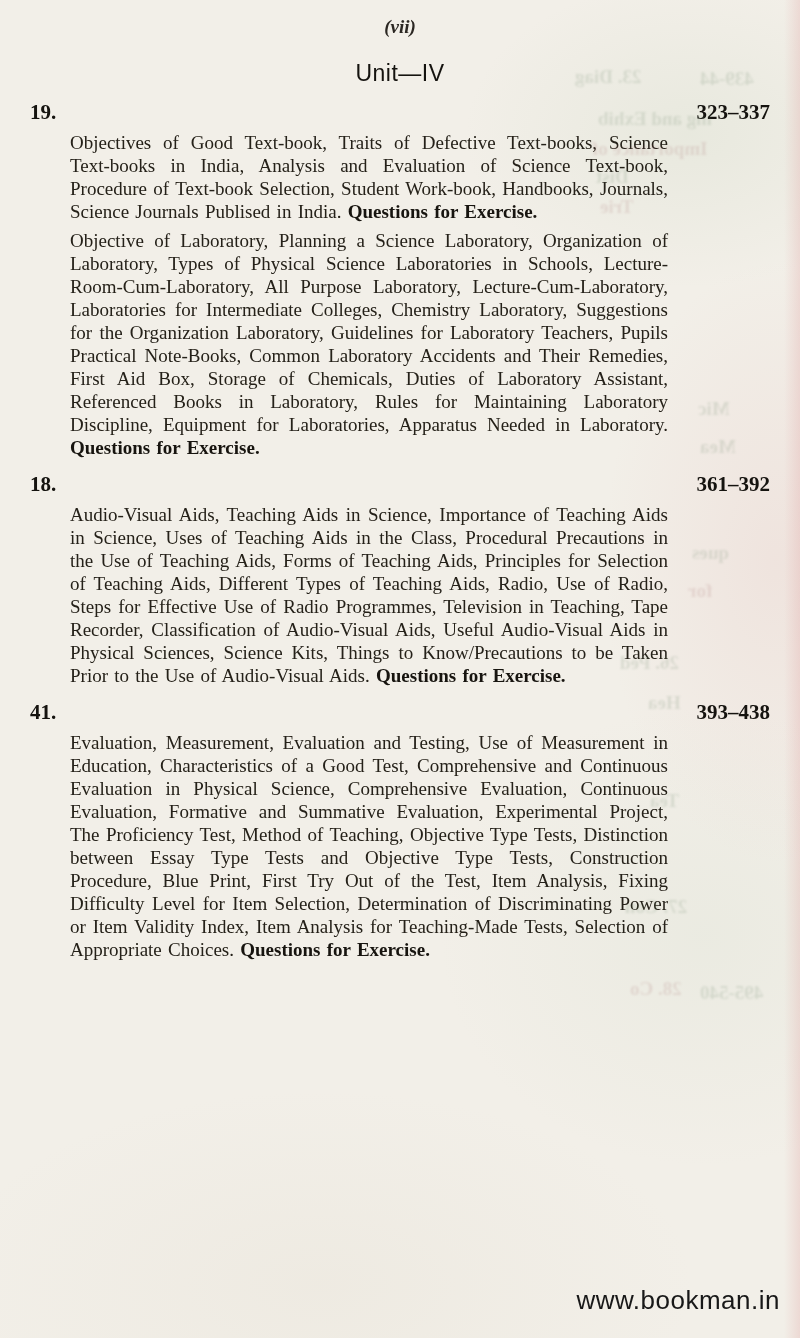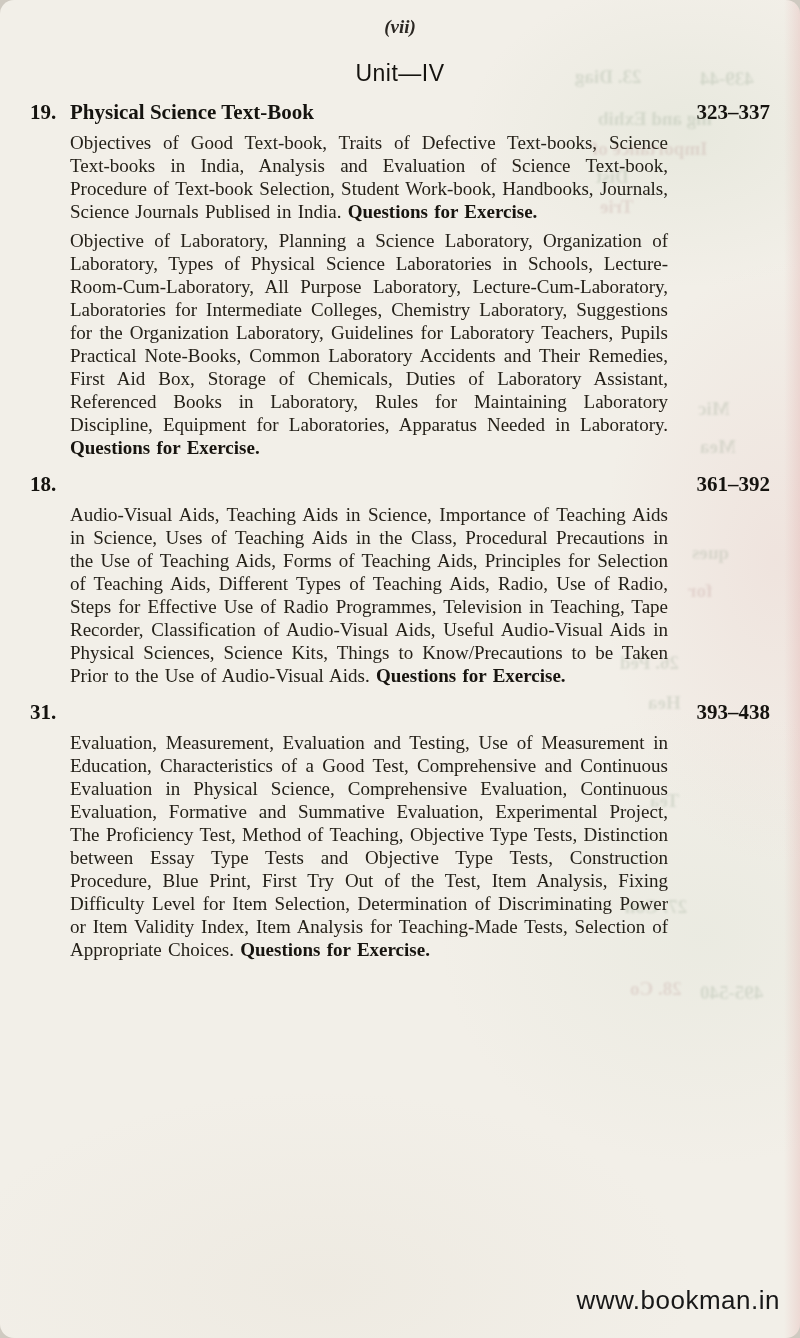--- a/index.html
+++ b/index.html
@@ -9,21 +9,20 @@
     margin:0 auto;
     overflow:hidden;
     background:
       radial-gradient(ellipse 320px 220px at 86% 10%, rgba(180,200,170,.16), transparent 70%),
       radial-gradient(ellipse 240px 420px at 97% 42%, rgba(225,175,175,.18), transparent 72%),
       radial-gradient(ellipse 380px 330px at 88% 70%, rgba(185,205,180,.13), transparent 70%),
       radial-gradient(ellipse 500px 260px at 40% 96%, rgba(210,200,180,.12), transparent 75%),
       #f2efe8;
     font-family:"Liberation Serif", serif;
     color:#221f1a;
-    border-radius:14px;
   }
   
   .page::after{
     content:"";position:absolute;top:0;right:0;width:16px;height:100%;
     background:linear-gradient(to left, rgba(222,160,160,.28), rgba(222,160,160,0));
     pointer-events:none;
   }
   .folio{
     padding-top:16px;text-align:center;
     font-style:italic;font-size:19px;font-weight:bold;color:#2b2722;
@@ -72,41 +71,40 @@
 
 <div class="page">
 
   <div class="folio">(vii)</div>
 
   <div class="unit-heading">Unit—IV</div>
 
   <section class="entry">
     <div class="entry-head">
       <span class="entry-num">19.</span>
-      <span class="entry-title">Physical Science Text-Book</span>
       <span class="entry-pages">323–337</span>
     </div>
     <p class="entry-desc"><span>Objectives of Good Text-book, Traits of Defective Text-books, Science Text-books in India, Analysis and Evaluation of Science Text-book, Procedure of Text-book Selection, Student Work-book, Handbooks, Journals, Science Journals Publised in India.</span> <b>Questions for Exercise.</b></p>
   </section>
 
   <section class="entry">
     <p class="entry-desc"><span>Objective of Laboratory, Planning a Science Laboratory, Organization of Laboratory, Types of Physical Science Laboratories in Schools, Lecture-Room-Cum-Laboratory, All Purpose Laboratory, Lecture-Cum-Laboratory, Laboratories for Intermediate Colleges, Chemistry Laboratory, Suggestions for the Organization Laboratory, Guidelines for Laboratory Teachers, Pupils Practical Note-Books, Common Laboratory Accidents and Their Remedies, First Aid Box, Storage of Chemicals, Duties of Laboratory Assistant, Referenced Books in Laboratory, Rules for Maintaining Laboratory Discipline, Equipment for Laboratories, Apparatus Needed in Laboratory.</span> <b>Questions for Exercise.</b></p>
   </section>
 
   <section class="entry">
     <div class="entry-head">
       <span class="entry-num">18.</span>
       <span class="entry-pages">361–392</span>
     </div>
     <p class="entry-desc"><span>Audio-Visual Aids, Teaching Aids in Science, Importance of Teaching Aids in Science, Uses of Teaching Aids in the Class, Procedural Precautions in the Use of Teaching Aids, Forms of Teaching Aids, Principles for Selection of Teaching Aids, Different Types of Teaching Aids, Radio, Use of Radio, Steps for Effective Use of Radio Programmes, Television in Teaching, Tape Recorder, Classification of Audio-Visual Aids, Useful Audio-Visual Aids in Physical Sciences, Science Kits, Things to Know/Precautions to be Taken Prior to the Use of Audio-Visual Aids.</span> <b>Questions for Exercise.</b></p>
   </section>
 
   <section class="entry">
     <div class="entry-head">
-      <span class="entry-num">31.</span>
+      <span class="entry-num">41.</span>
       <span class="entry-pages">393–438</span>
     </div>
     <p class="entry-desc"><span>Evaluation, Measurement, Evaluation and Testing, Use of Measurement in Education, Characteristics of a Good Test, Comprehensive and Continuous Evaluation in Physical Science, Comprehensive Evaluation, Continuous Evaluation, Formative and Summative Evaluation, Experimental Project, The Proficiency Test, Method of Teaching, Objective Type Tests, Distinction between Essay Type Tests and Objective Type Tests, Construction Procedure, Blue Print, First Try Out of the Test, Item Analysis, Fixing Difficulty Level for Item Selection, Determination of Discriminating Power or Item Validity Index, Item Analysis for Teaching-Made Tests, Selection of Appropriate Choices.</span> <b>Questions for Exercise.</b></p>
   </section>
 
   <span class="ghost" style="left:575px;top:66px;">23. Diag</span>
   <span class="ghost" style="left:700px;top:68px;">439-44</span>
   <span class="ghost" style="left:598px;top:108px;">ing and Exhib</span>
   <span class="ghost pink" style="left:592px;top:138px;">Importance of</span>
   <span class="ghost" style="left:596px;top:166px;">Dist</span>

